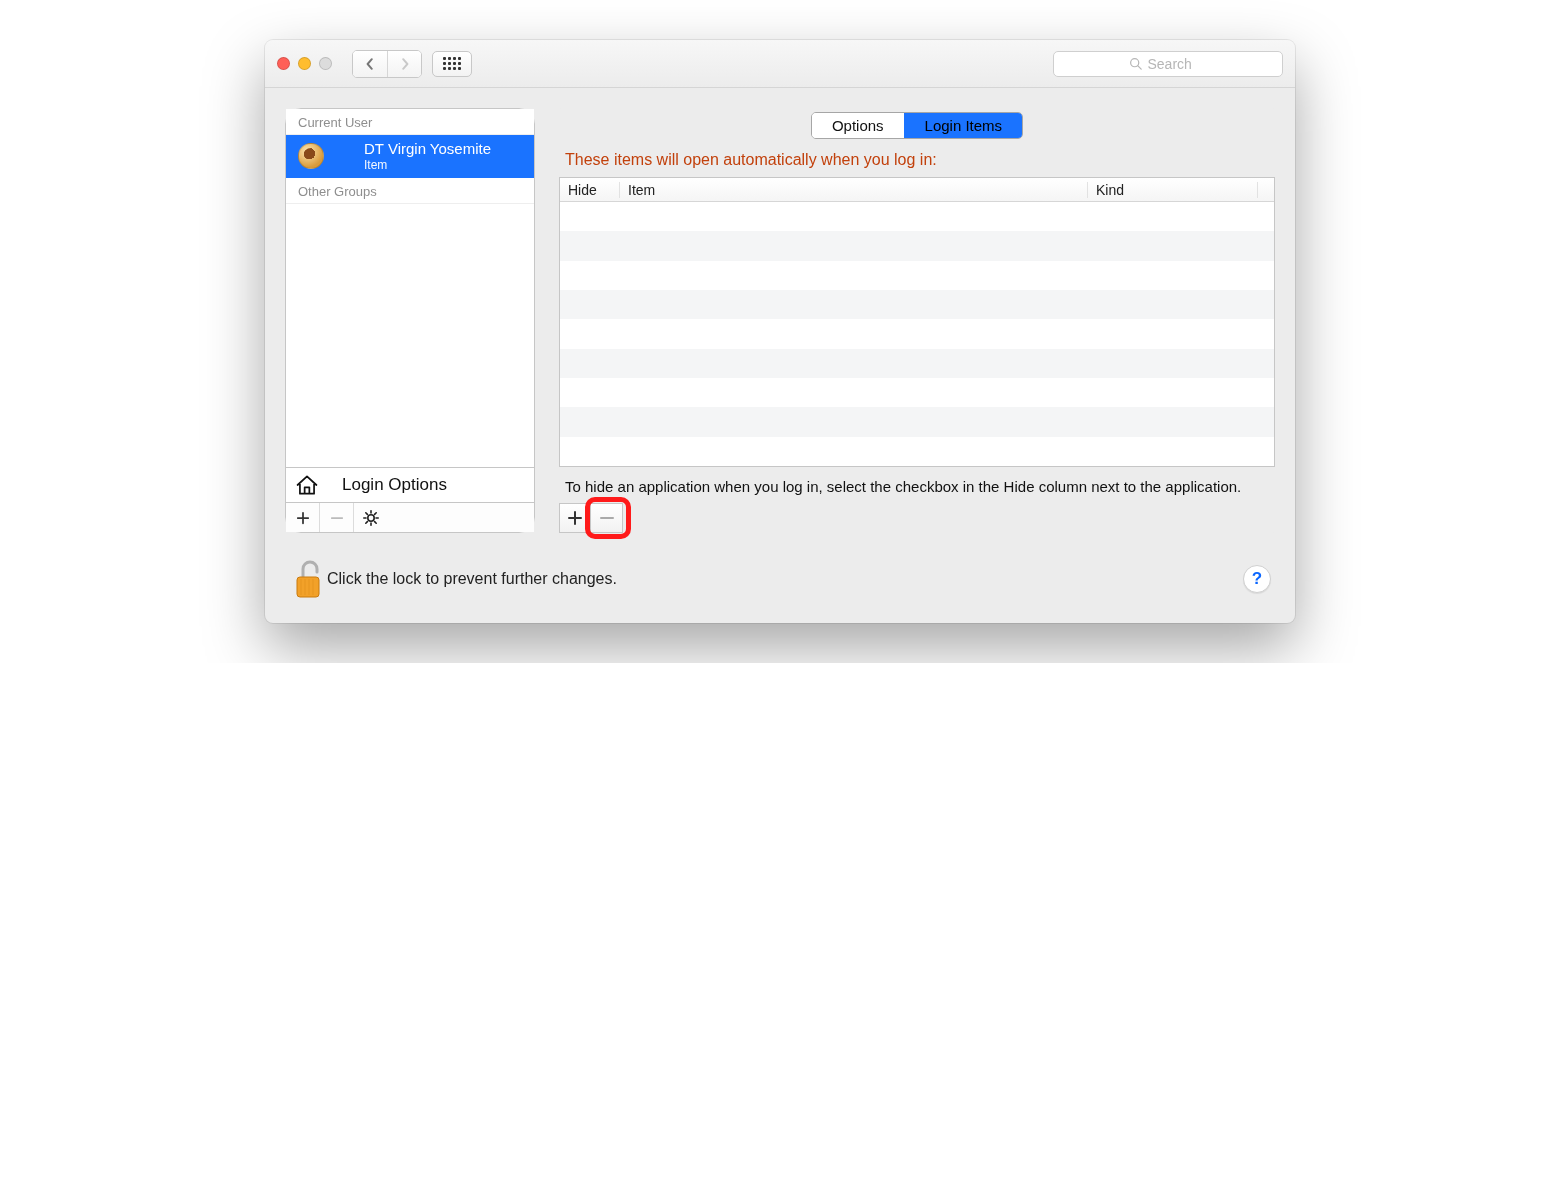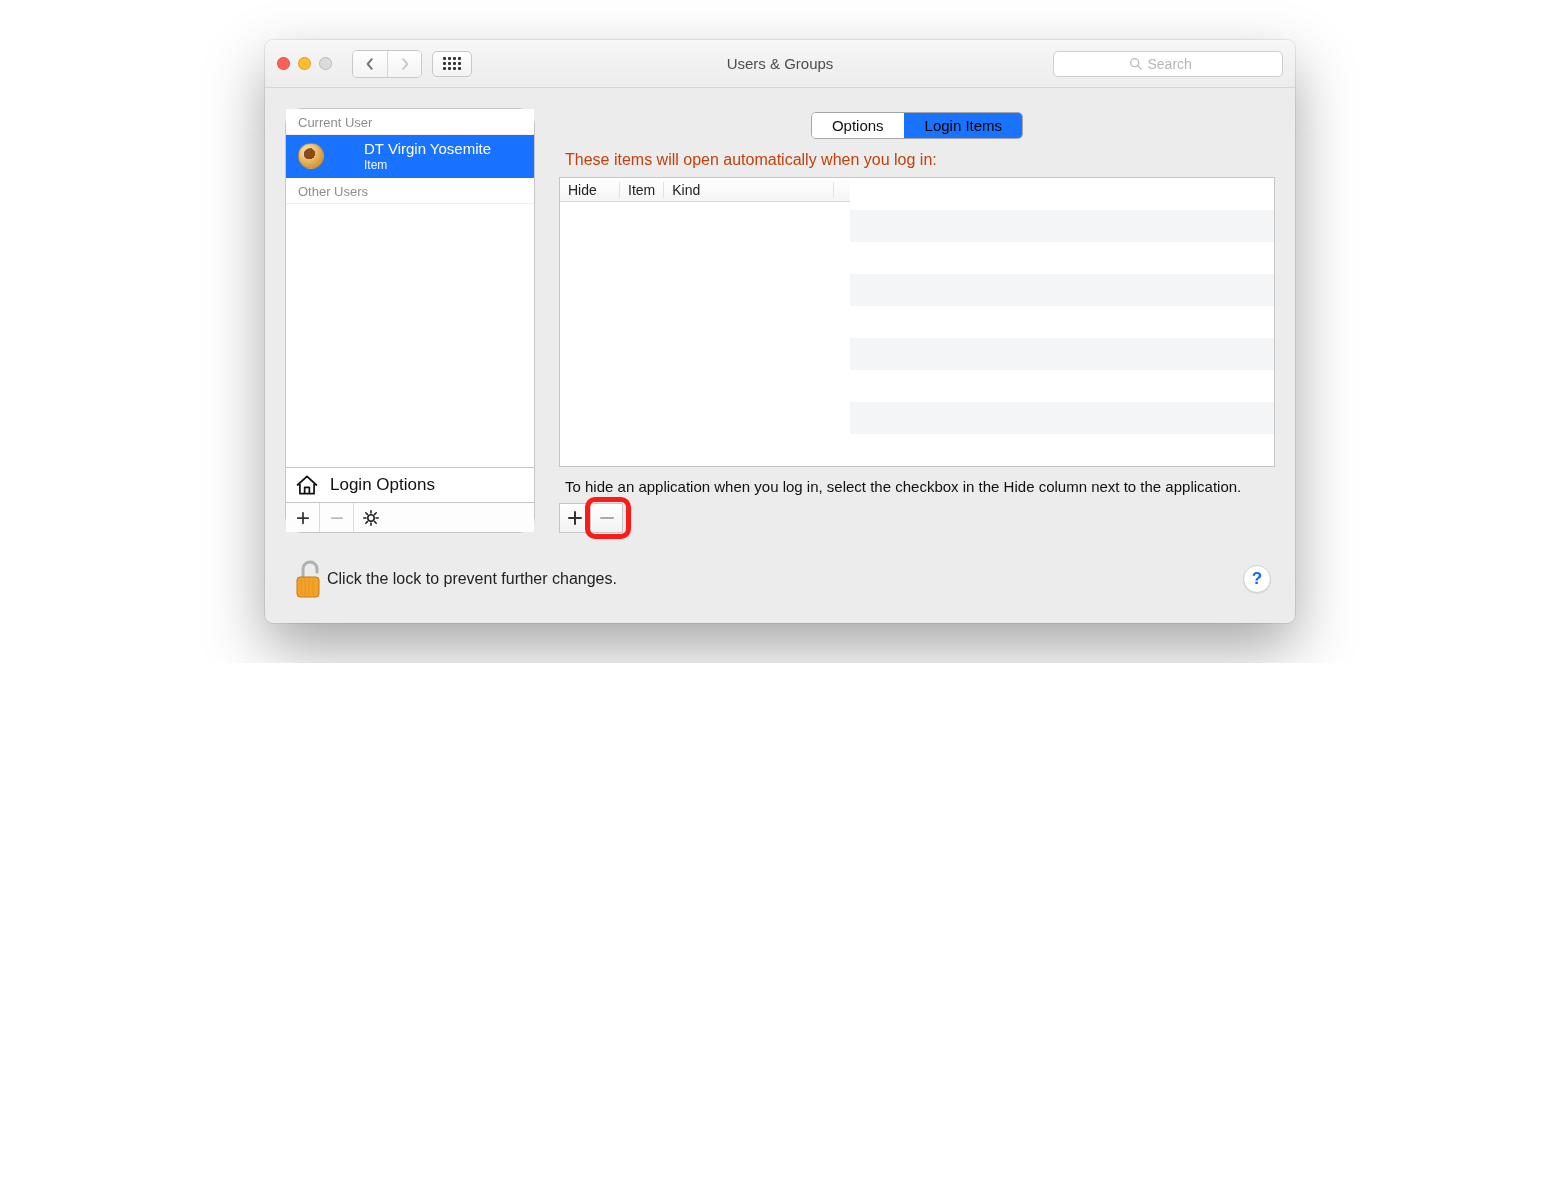--- a/index.html
+++ b/index.html
@@ -117,21 +117,21 @@
   .avatar-grey::after{
     content:""; position:absolute; left:4px; right:4px; bottom:3px; height:9px;
     background:#c6c6c6; border-radius:6px 6px 3px 3px;
   }
   .user-name { font-size: 15px; line-height: 1.1; }
   .user-role { font-size: 12px; opacity: 0.95; }
   .user-row:not(.selected) .user-role { color: #8e8e8e; opacity:1; }
 
   .login-options {
     border-top: 1px solid #c6c6c6;
-    display: flex; align-items: center; gap: 10px;
+    display: flex; align-items: center; gap: 22px;
     padding: 6px 8px;
   }
   .house { width: 26px; height: 22px; }
   .login-options span { font-size: 17px; color: #111; }
 
   .sb-toolbar {
     display: flex;
     border-top: 1px solid #c6c6c6;
     height: 30px;
     background: #fdfdfd;
@@ -160,21 +160,21 @@
   .seg {
     padding: 4px 20px; background: #ffffff; color: #111;
   }
   .seg + .seg { border-left: 1px solid #a6a6a6; }
   .seg.active { background: #1a73ff; color: #000000; border-color:#1a73ff; }
 
   .intro { font-size: 16px; color: #c2410c; padding: 0 6px 8px 6px; }
 
   .table {
     border: 1px solid #c6c6c6; background: #fff;
-    height: 290px; display:flex; flex-direction:row;
+    height: 290px; display:flex; flex-direction:column;
     margin: 0 0 10px 0;
   }
   .thead {
     display: flex; font-size: 14px; color: #222;
     background: linear-gradient(#ffffff,#f5f5f5);
     border-bottom: 1px solid #d6d6d6;
     height: 24px; align-items: center;
   }
   .th { padding: 0 8px; border-right: 1px solid #e2e2e2; }
   .th.hide { width: 60px; }
@@ -258,21 +258,20 @@
         <span></span>
           <span></span>
           <span></span>
           <span></span>
         <span></span>
           <span></span>
           <span></span>
           <span></span>
       </div>
     </div>
-    <div class="wintitle">Users &amp; Groups</div>
     <div class="searchwrap">
       <svg viewBox="0 0 16 16">
           <circle cx="7" cy="7" r="5" fill="none" stroke="#b6b6b6" stroke-width="1.5"></circle>
           <line x1="11" y1="11" x2="15" y2="15" stroke="#b6b6b6" stroke-width="1.5" stroke-linecap="round"></line>
         </svg>
       <input class="searchinput" placeholder="Search" style="">
     </div>
   </div>
 
   <div class="body">
@@ -280,21 +279,21 @@
     <div class="sidebar">
       <div class="sb-list">
         <div class="sb-section-label">Current User</div>
         <div class="user-row selected">
           <div class="avatar-circle"></div>
           <div>
             <div class="user-name">DT Virgin Yosemite</div>
             <div class="user-role">Item</div>
           </div>
         </div>
-        <div class="sb-section-label other">Other Users</div>
+        <div class="sb-section-label other">Other Groups</div>
       </div>
 
       <div class="login-options">
         <svg class="house" viewBox="0 0 32 28">
           <path d="M4 14 L16 3 L28 14 M7 13 V25 H25 V13 M13 25 V17 H19 V25" fill="none" stroke="#111" stroke-width="2.2" stroke-linejoin="round" stroke-linecap="round"></path>
         </svg>
         <span>Login Options</span>
       </div>
 
       <div class="sb-toolbar">

